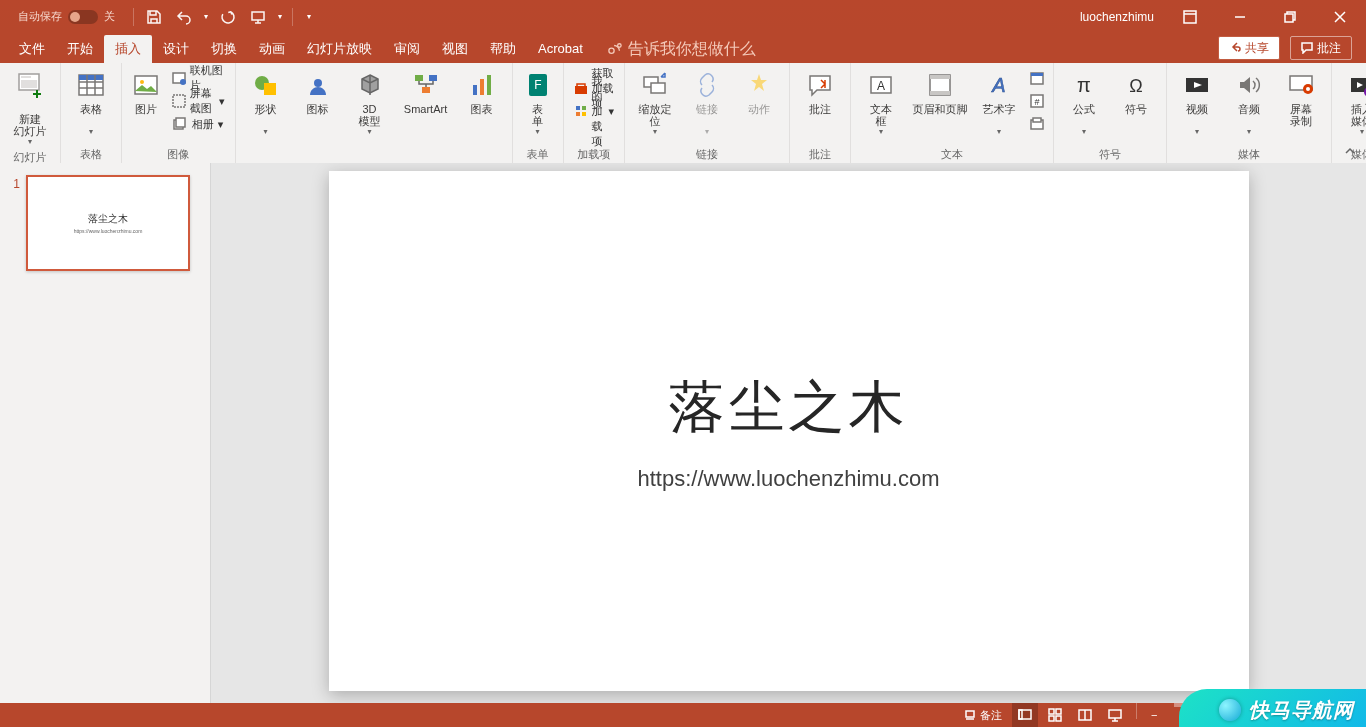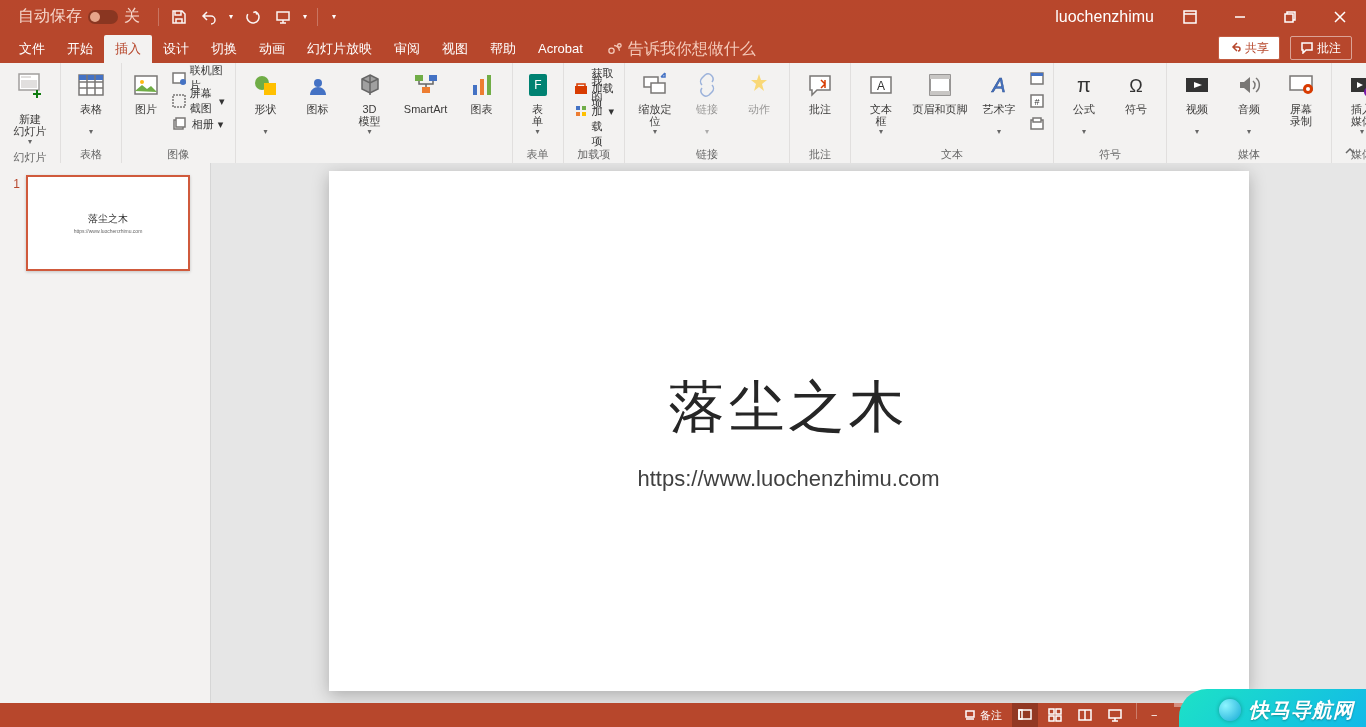--- a/index.html
+++ b/index.html
@@ -16,21 +16,21 @@
   .titlebar {
     height:33px;
     background:linear-gradient(#B8472C,#B7472C);
     display:flex;
     align-items:center;
     color:#fff;
     position:relative;
   }
   .titlebar .autosave {
     display:flex;align-items:center;gap:6px;
-    padding-left:18px;font-size:16px;color:#F6D7CC;
+    padding-left:18px;font-size:11px;color:#F6D7CC;
   }
   .autosave .toggle {
     width:30px;height:14px;border-radius:8px;
     background:#8A3621;position:relative;
   }
   .autosave .toggle::after{
     content:""; width:10px;height:10px;border-radius:50%;
     background:#E6A58A;position:absolute;top:2px;left:2px;
   }
   .qat { display:flex;align-items:center;gap:10px;margin-left:18px;}
@@ -38,21 +38,21 @@
   .qat .sep{width:1px;height:18px;background:rgba(255,255,255,.25);} 
   .titlebar .center-title{
     position:absolute;left:0;right:0;text-align:center;
     font-size:12px;color:#fff;pointer-events:none;
   }
   .titlebar .center-title .docname{color:#fff;}
   .titlebar .center-title .appname{color:#fff;opacity:.95;}
   .titlebar .right-cluster{
     margin-left:auto;display:flex;align-items:center;gap:10px;padding-right:6px;
   }
-  .titlebar .username{font-size:16px;color:#fff;padding-right:6px;}
+  .titlebar .username{font-size:12px;color:#fff;padding-right:6px;}
   .winbtn{width:40px;height:33px;display:flex;align-items:center;justify-content:center;color:#fff;}
   .titlebar svg{display:block;}
   
   .watermark{
     position:absolute;right:0;bottom:0;
     background:linear-gradient(135deg,#1DE2C6,#12B9E8);
     color:#fff;font-size:20px;font-weight:700;
     padding:6px 12px 2px 40px;
     border-top-left-radius:28px;
     letter-spacing:1px;

